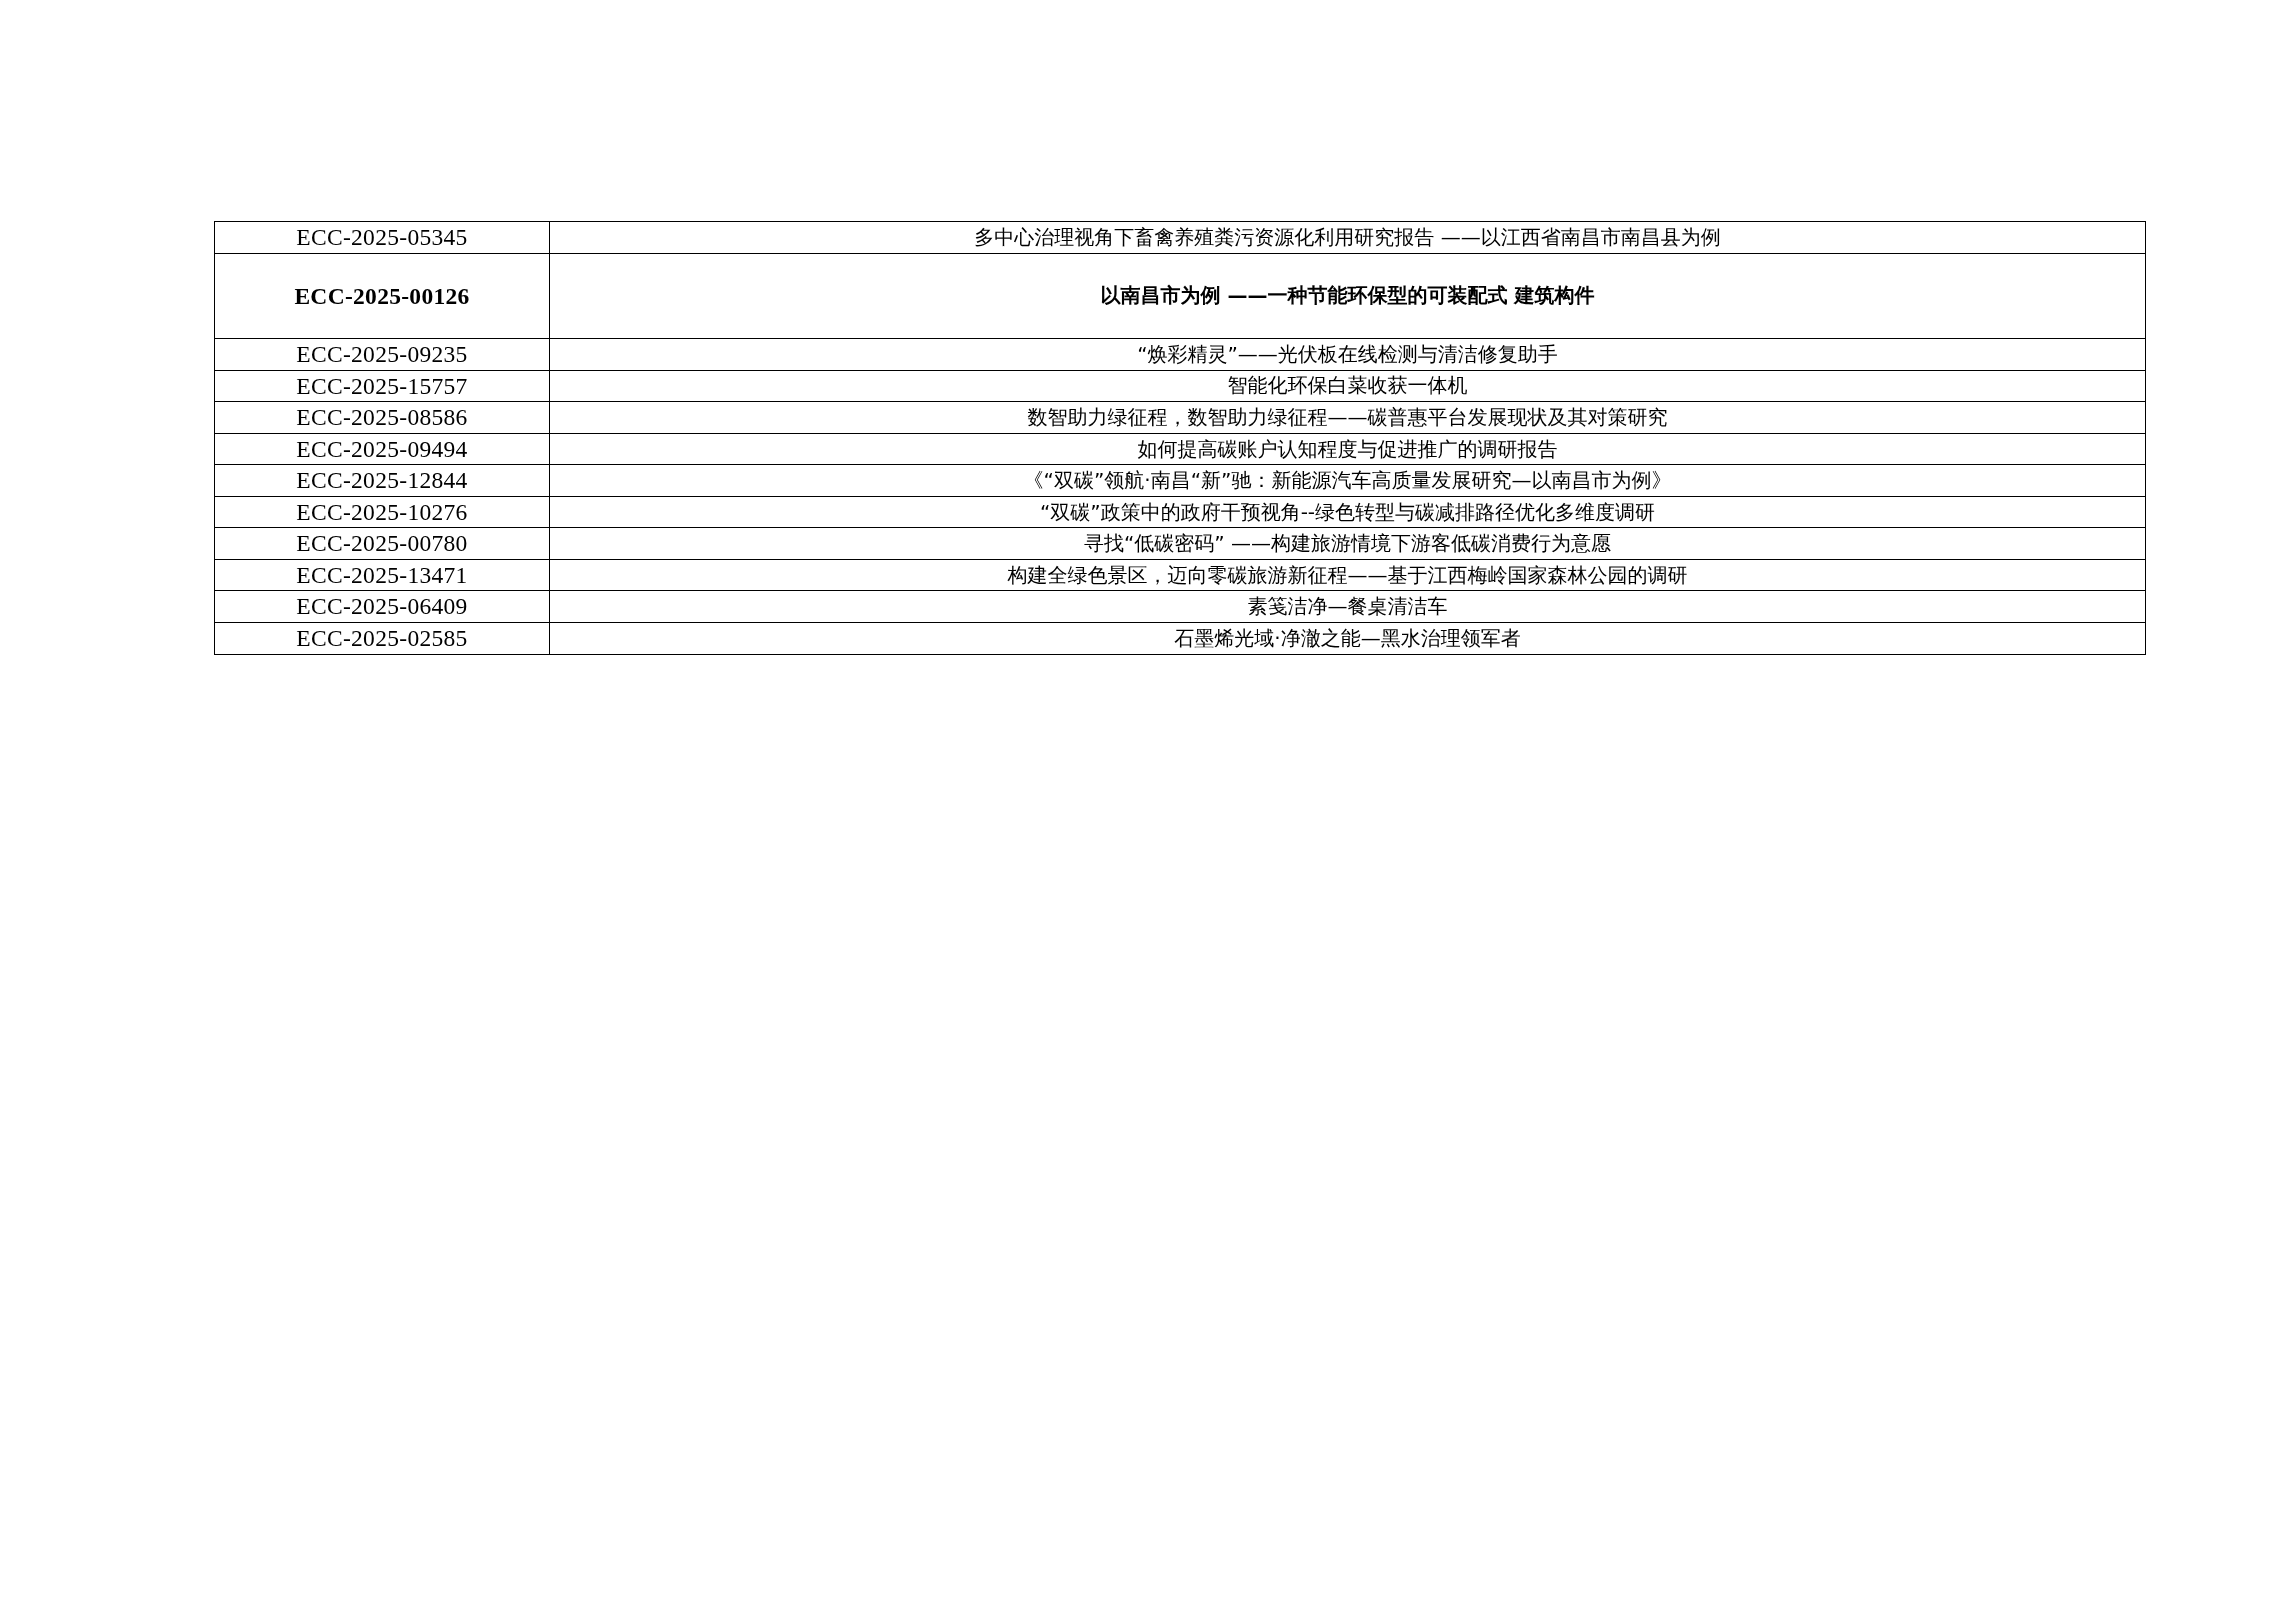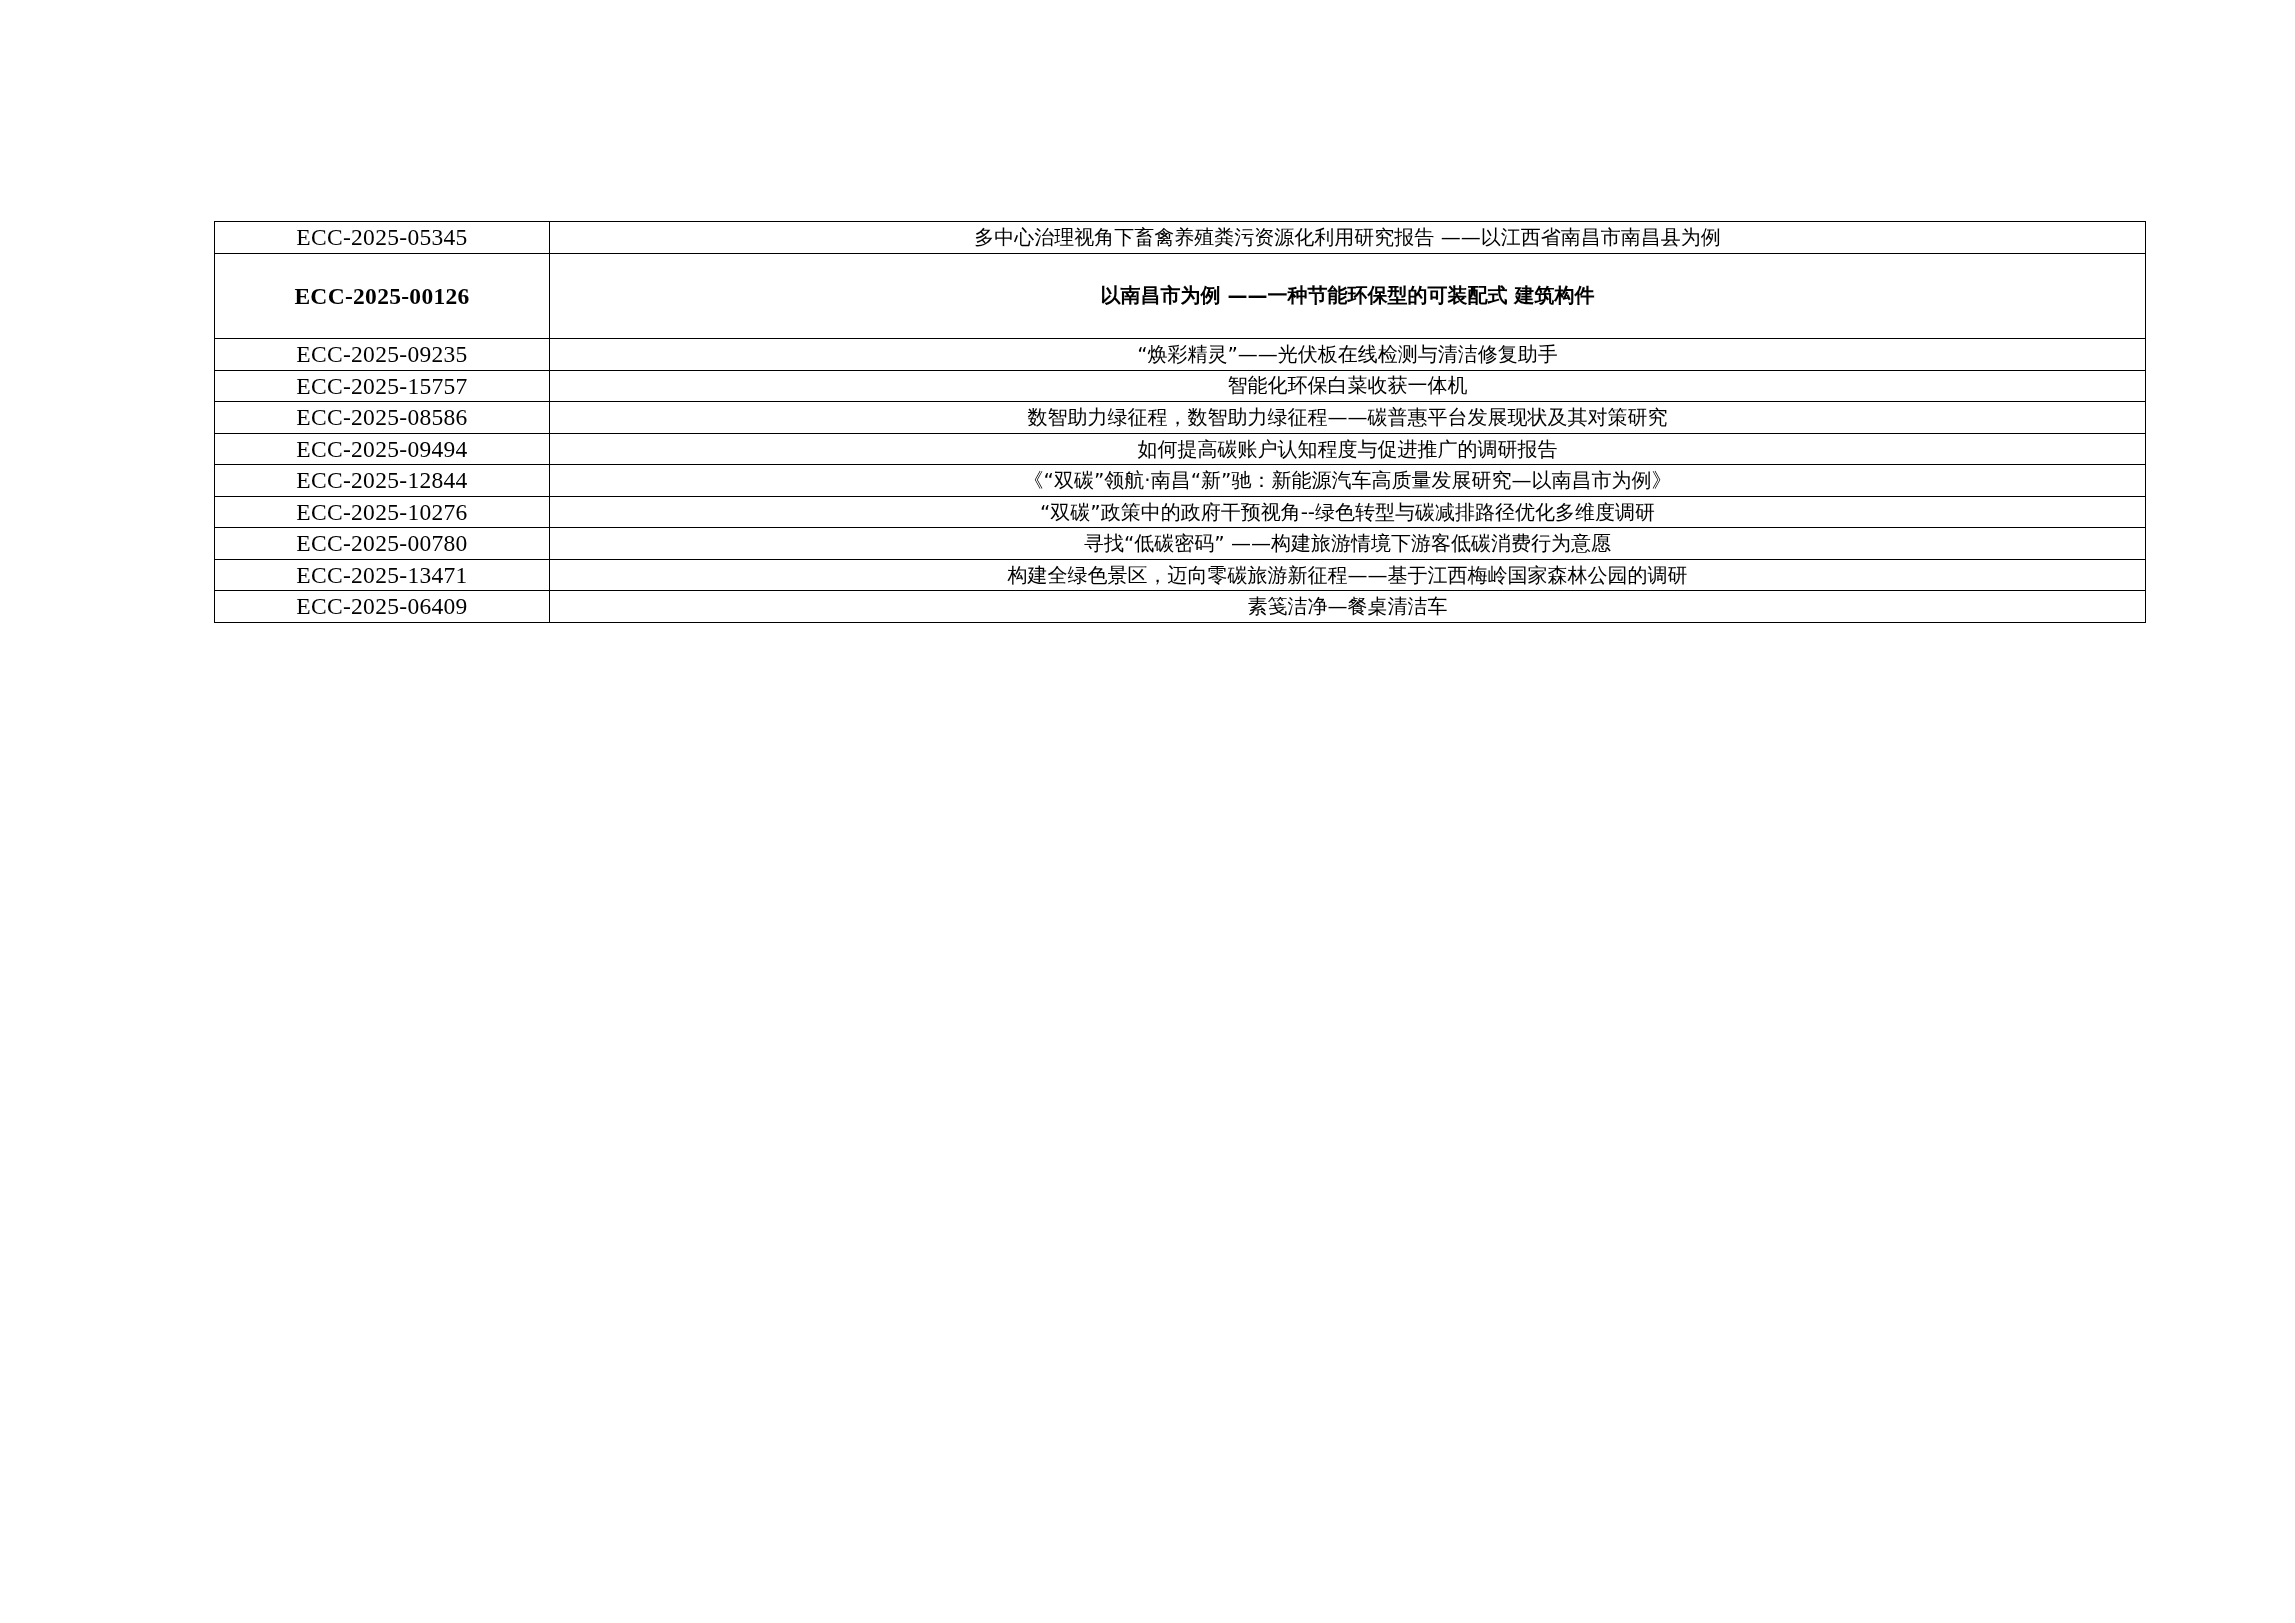--- a/index.html
+++ b/index.html
@@ -111,16 +111,20 @@
           <td class="cell-title">寻找“低碳密码” ——构建旅游情境下游客低碳消费行为意愿</td>
         </tr>
         <tr>
           <td class="cell-code">ECC-2025-13471</td>
           <td class="cell-title">构建全绿色景区，迈向零碳旅游新征程——基于江西梅岭国家森林公园的调研</td>
         </tr>
         <tr>
           <td class="cell-code">ECC-2025-06409</td>
           <td class="cell-title">素笺洁净—餐桌清洁车</td>
         </tr>
+        <tr>
+          <td class="cell-code">ECC-2025-02585</td>
+          <td class="cell-title">石墨烯光域·净澈之能—黑水治理领军者</td>
+        </tr>
       </tbody>
   </table>
 </div>
 
 
 </body></html>

